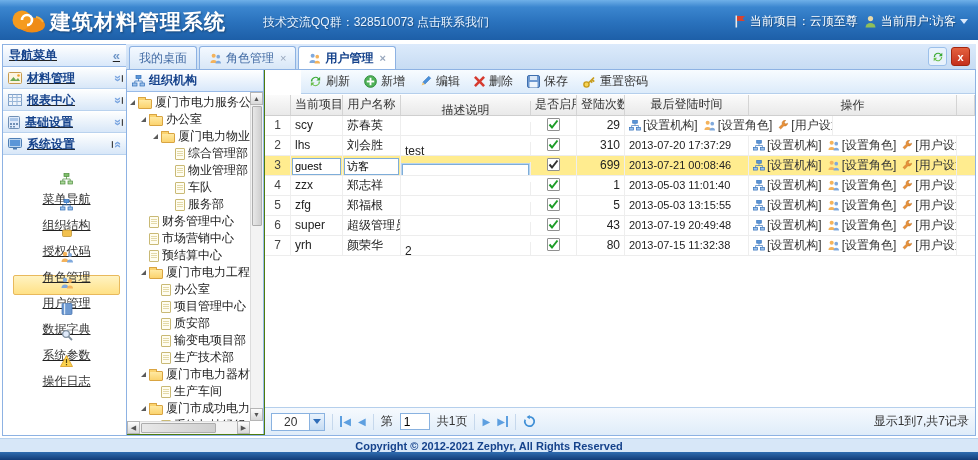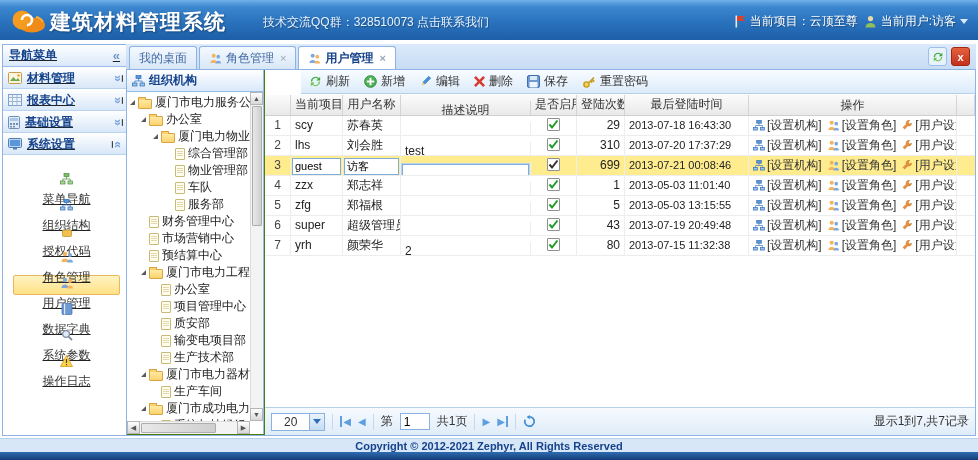--- a/index.html
+++ b/index.html
@@ -536,21 +536,20 @@
 
           <div class="trow">
             <span class="tc c-num">1</span>
             <span class="tc c-code">scy</span>
             <span class="tc c-name">苏春英</span>
             <span class="tc c-desc"></span>
             <span class="tc c-en"><span class="chkbox"><svg width="11" height="11" viewBox="0 0 11 11">
                     <path d="M1.5 5.5 L4 8.5 L9.5 1.5" stroke="#1e9c28" stroke-width="2" fill="none"></path>
                   </svg></span></span>
             <span class="tc c-log">29</span>
-            <span class="tc c-last">2013-07-18 16:43:30</span>
             <span class="tc c-ops">
               <span class="op-link">
                   <span class="i">
                     <svg width="12" height="11" viewBox="0 0 13 12">
                       <rect x="4" y="0.5" width="5" height="3" fill="#5b96d8" stroke="#2f6db8" stroke-width="0.7"></rect>
                       <rect x="0.5" y="8" width="4.5" height="3" fill="#9cc1ea" stroke="#2f6db8" stroke-width="0.7"></rect>
                       <rect x="8" y="8" width="4.5" height="3" fill="#9cc1ea" stroke="#2f6db8" stroke-width="0.7"></rect>
                       <path d="M6.5 3.5 V6 M2.8 8 V6 H10.2 V8" stroke="#2f6db8" fill="none" stroke-width="0.7"></path>
                     </svg>
                   </span>

